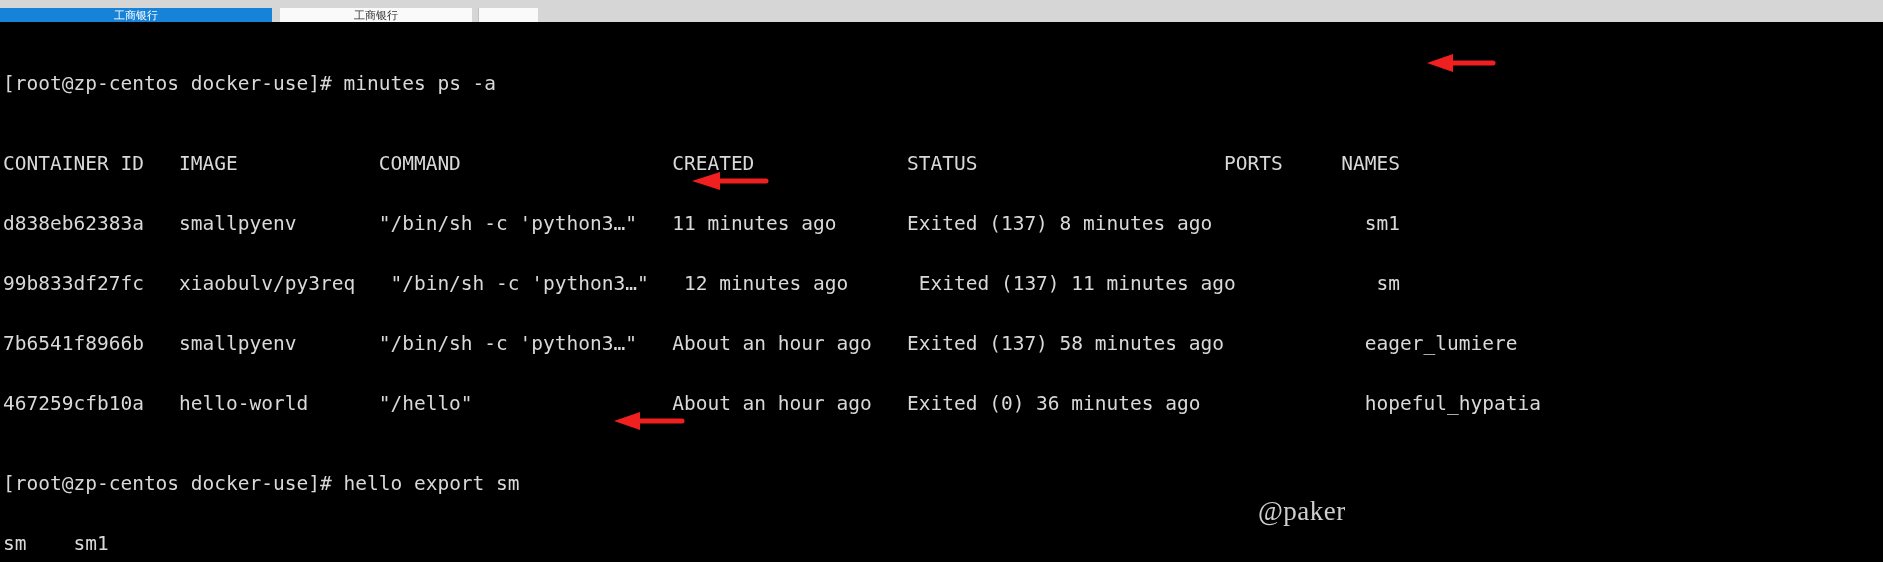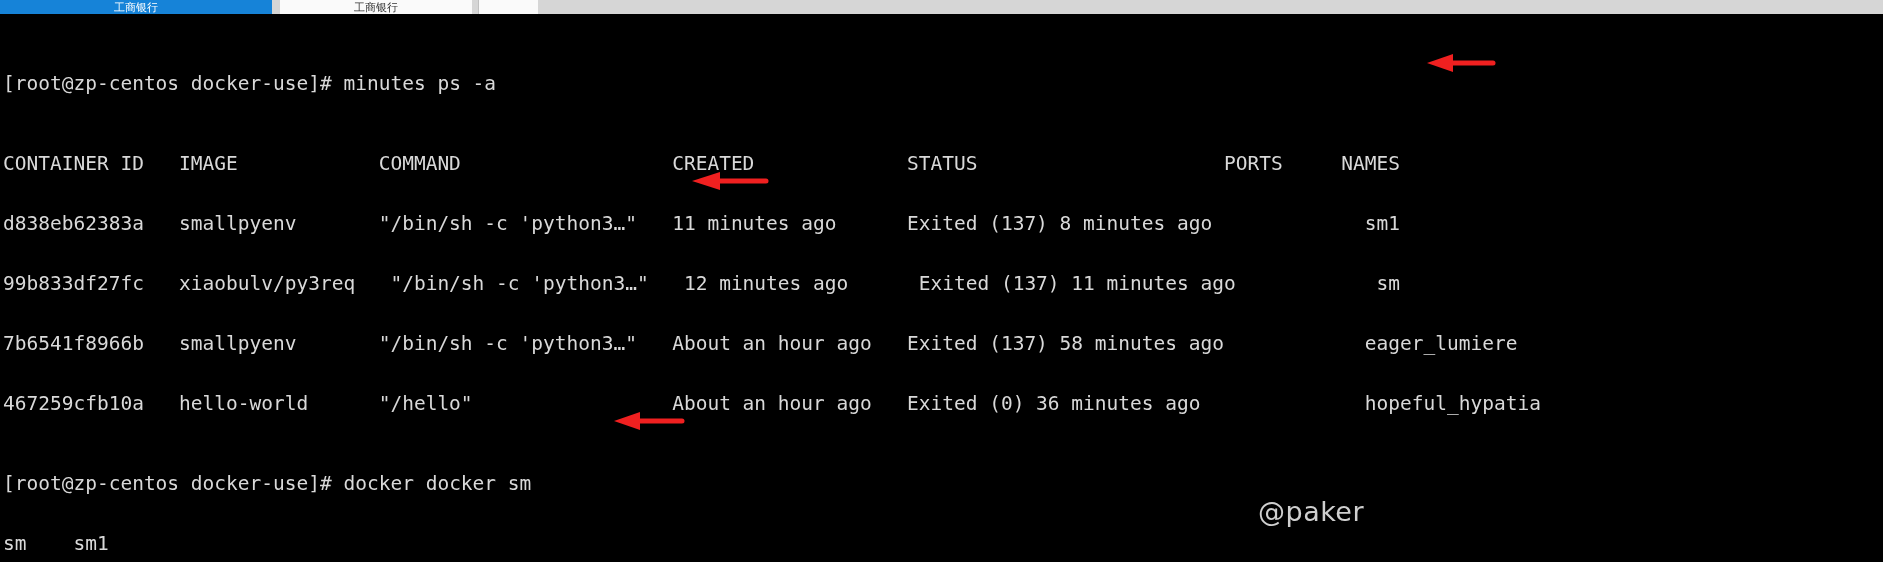--- a/index.html
+++ b/index.html
@@ -2,21 +2,21 @@
 <html><head>
 <meta charset="utf-8">
 <style>
   html,body{margin:0;padding:0;background:#000;}
   body{
     width:1883px;height:562px;overflow:hidden;position:relative;
     font-family:"DejaVu Sans Mono","Liberation Mono",monospace;
   }
   
   .tabstrip{
-    position:absolute;top:0;left:0;width:1883px;height:14px;
+    position:absolute;top:0;left:0;width:1883px;height:22px;
     background:#d6d6d6;display:flex;align-items:flex-end;z-index:5;
   }
   .tab{
     height:14px;box-sizing:border-box;display:flex;align-items:center;
     justify-content:center;font-size:11px;font-family:"Liberation Sans",sans-serif;
     overflow:hidden;white-space:nowrap;line-height:11px;
   }
   .tab.active{width:272px;background:#1683d8;color:#fff;}
   .tab.inactive{width:192px;margin-left:8px;background:#fafafa;color:#333;}
   .tab.spacer{width:60px;background:#fafafa;margin-left:6px;border-left:1px solid #c0c0c0;}
@@ -55,21 +55,21 @@
 <div class="term">
 
   <div class="line"><span>[root@zp-centos docker-use]# </span><span>minutes ps -a</span></div>
 
   <div class="line"><span>CONTAINER ID   IMAGE            COMMAND                  CREATED             STATUS                     PORTS     NAMES</span></div>
   <div class="line"><span>d838eb62383a   smallpyenv       "/bin/sh -c 'python3…"   11 minutes ago      Exited (137) 8 minutes ago             sm1</span></div>
   <div class="line"><span>99b833df27fc   xiaobulv/py3req   "/bin/sh -c 'python3…"   12 minutes ago      Exited (137) 11 minutes ago            sm</span></div>
   <div class="line"><span>7b6541f8966b   smallpyenv       "/bin/sh -c 'python3…"   About an hour ago   Exited (137) 58 minutes ago            eager_lumiere</span></div>
   <div class="line"><span>467259cfb10a   hello-world      "/hello"                 About an hour ago   Exited (0) 36 minutes ago              hopeful_hypatia</span></div>
 
-  <div class="line"><span>[root@zp-centos docker-use]# </span><span>docker docker sm</span></div>
+  <div class="line"><span>[root@zp-centos docker-use]# </span><span>hello export sm</span></div>
   <div class="line"><span>sm    sm1</span></div>
 
   
 
   
 
   
 
   
 
@@ -92,13 +92,13 @@
 <svg class="arrow" style="left:690px;top:167px;" width="80" height="28" viewBox="0 0 80 28">
   <path d="M76 14 L28 14" stroke="#f02020" stroke-width="5" stroke-linecap="round"></path>
   <path d="M2 14 L30 5 L30 23 Z" fill="#f02020"></path>
 </svg>
 
 <svg class="arrow" style="left:612px;top:407px;" width="74" height="28" viewBox="0 0 74 28">
   <path d="M70 14 L26 14" stroke="#f02020" stroke-width="5" stroke-linecap="round"></path>
   <path d="M2 14 L28 5 L28 23 Z" fill="#f02020"></path>
 </svg>
 
-<div class="watermark" style="left:1258px;top:496px;">@paker</div>
+<div class="watermark" style="left:1258px;top:496px;font-family:Liberation Serif, serif;">@paker</div>
 
 </body></html>

